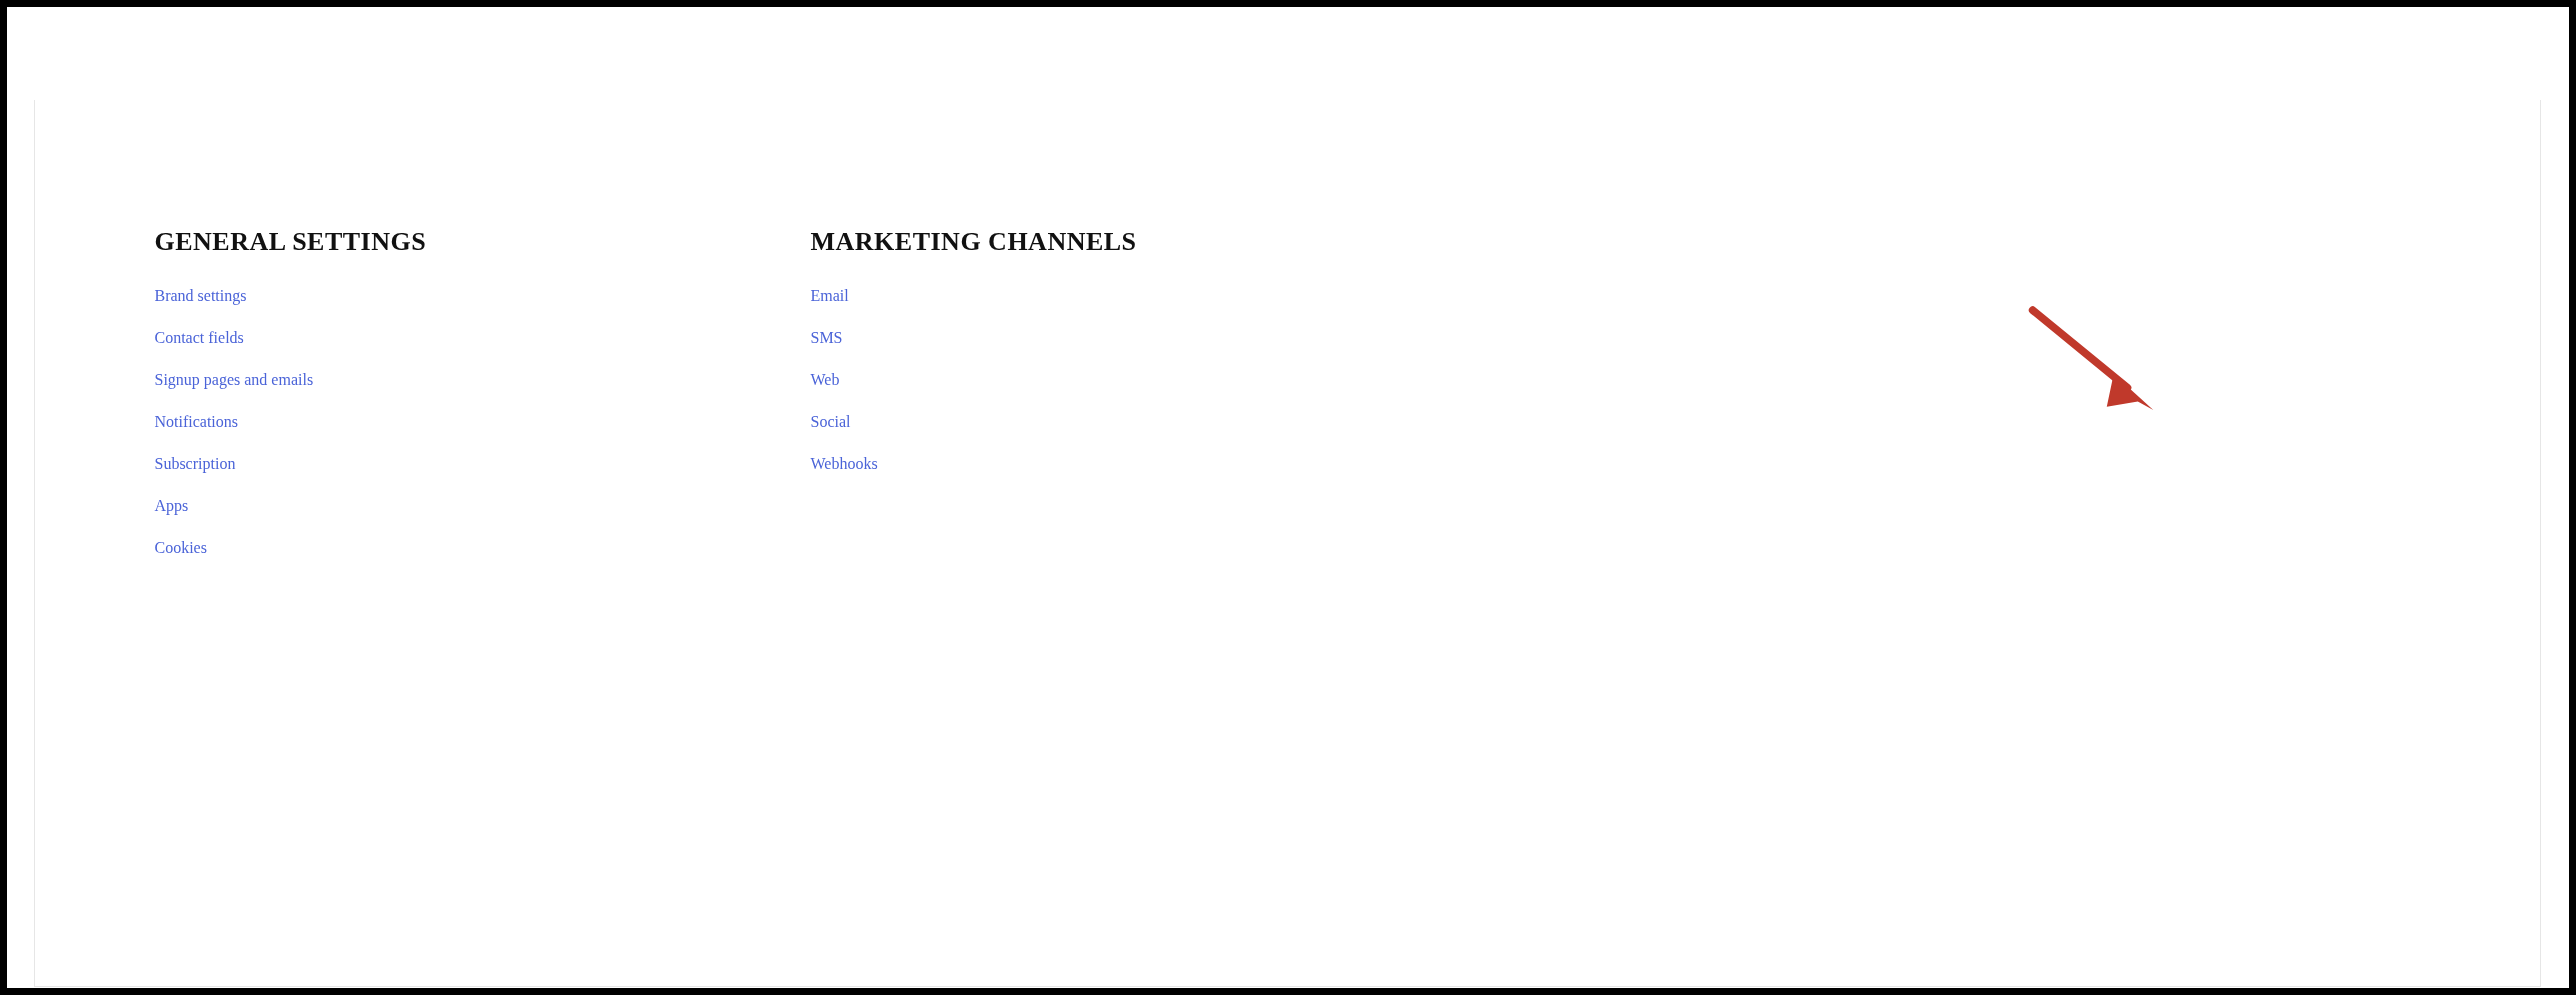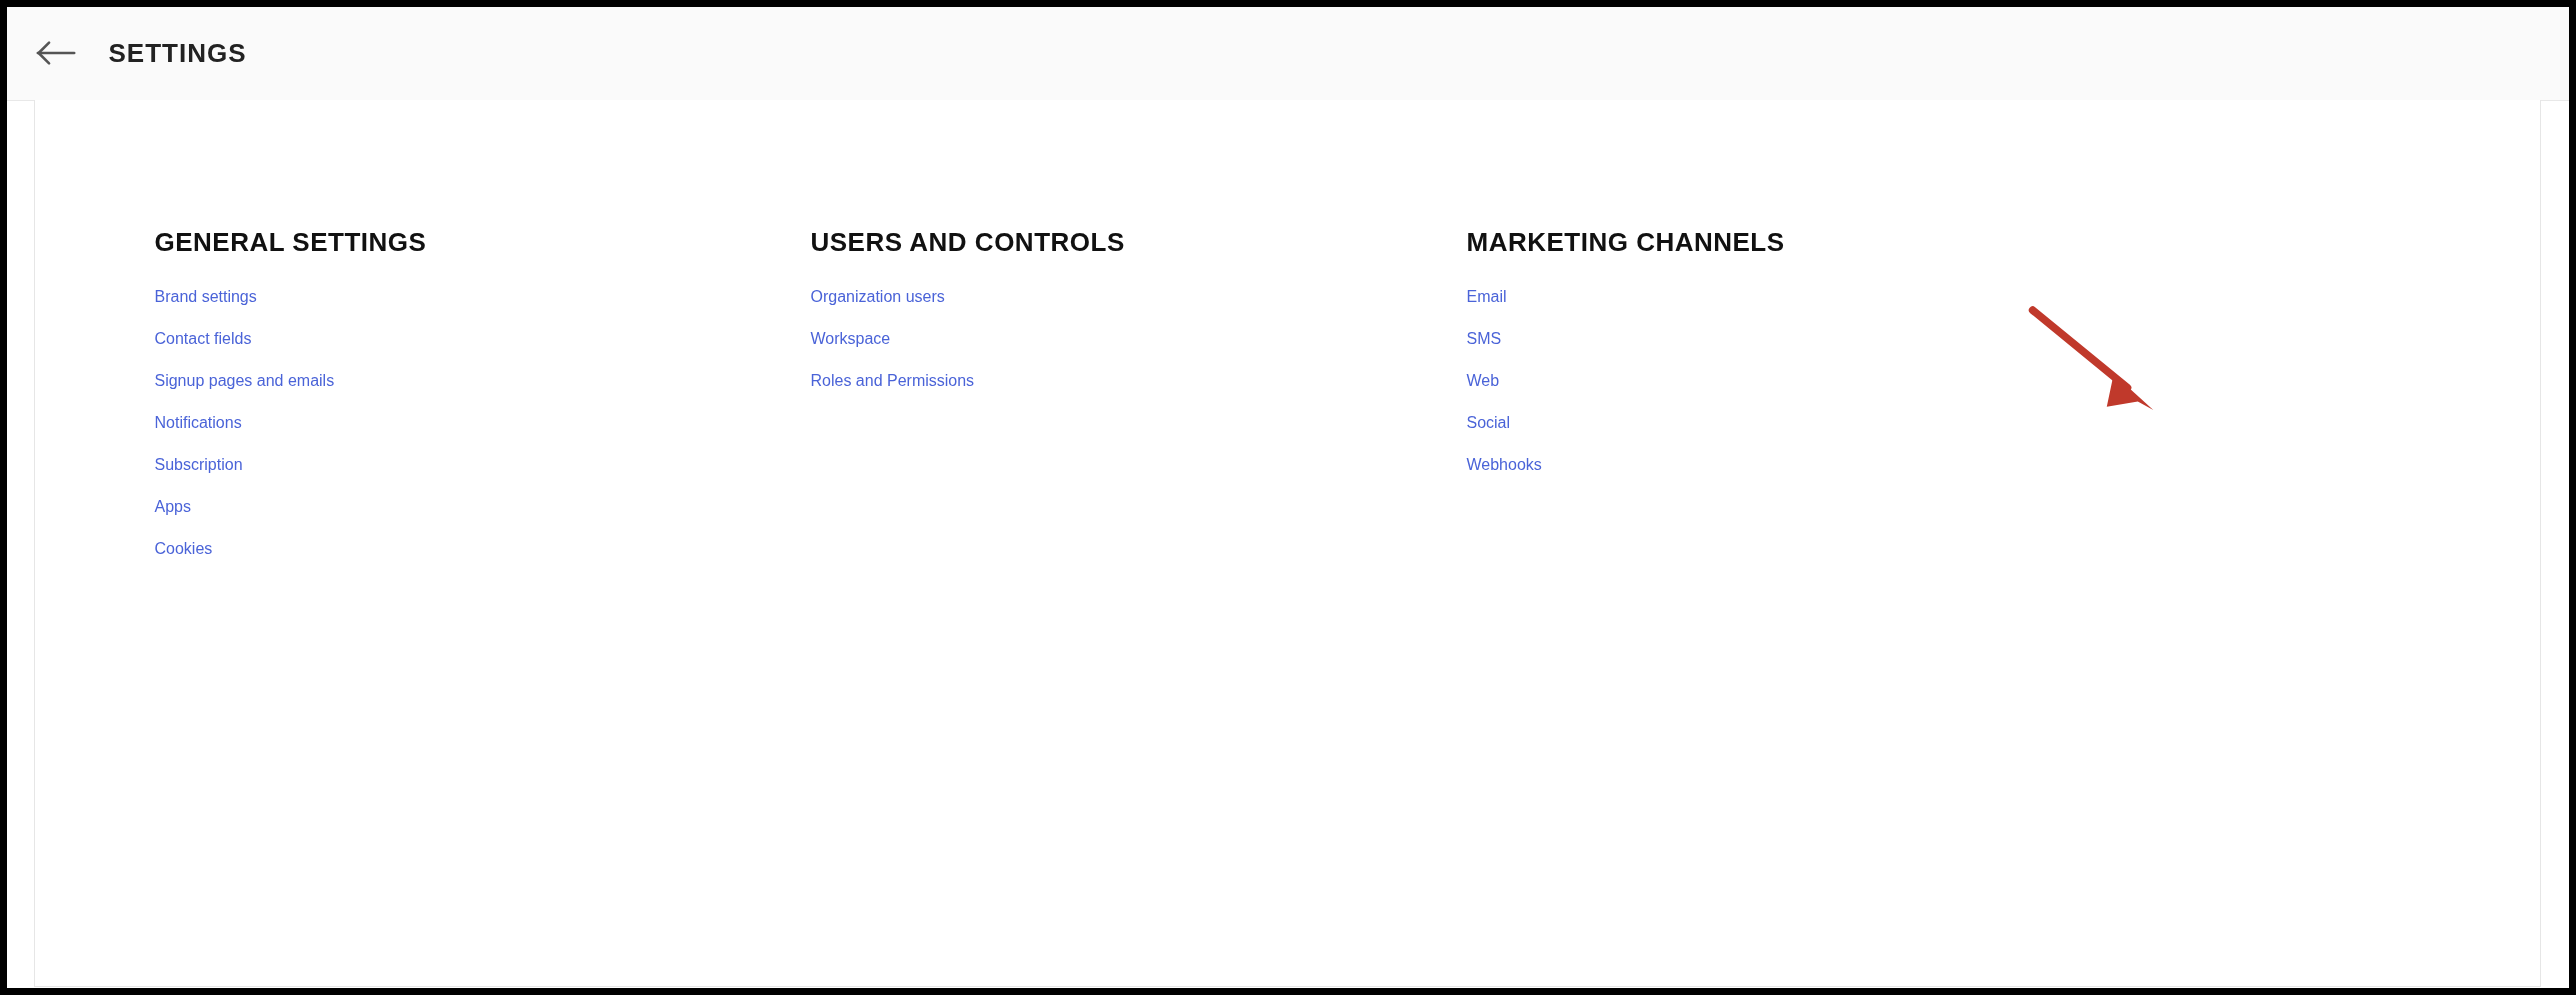--- a/index.html
+++ b/index.html
@@ -67,20 +67,21 @@
     border-bottom: 1.7px solid #e6e6e6;
     box-sizing: border-box;
   }
 
   .columns {
     position: absolute;
     left: 119px;
     top: 127px;
     width: 2325px;
     display: flex;
+    font-family: Liberation Serif, serif;
   }
   .col {
     width: 656px;
     flex: 0 0 656px;
   }
   .col.col-1 { flex: 0 0 656px; }
   .col.col-2 { flex: 0 0 656px; }
   .col.col-3 { flex: 0 0 656px; }
   .col.col-4 { flex: 0 0 auto; }
 
@@ -115,53 +116,38 @@
     width: 138px;
     height: 112px;
     pointer-events: none;
   }
 </style>
 </head>
 <body>
 
 <div class="app-frame">
 
-  <div class="header">
-    <div class="back-arrow">
-      <svg width="40" height="26" viewBox="0 0 46 30" fill="none" xmlns="http://www.w3.org/2000/svg">
-        <path d="M2 15 H44" stroke="#555555" stroke-width="3" stroke-linecap="round"></path>
-        <path d="M15 3 L3 15 L15 27" stroke="#555555" stroke-width="3" stroke-linecap="round" stroke-linejoin="round" fill="none"></path>
-      </svg>
-    </div>
-    <div class="header-title">SETTINGS</div>
-  </div>
 
   <div class="content-panel">
 
     <div class="columns">
 
       <div class="col col-1">
         <div class="group-title">GENERAL SETTINGS</div>
         <a class="link-item">Brand settings</a>
         <a class="link-item">Contact fields</a>
         <a class="link-item">Signup pages and emails</a>
         <a class="link-item">Notifications</a>
         <a class="link-item">Subscription</a>
 
         <a class="link-item">Apps</a>
         <a class="link-item">Cookies</a>
       </div>
 
 
-      <div class="col col-3">
-        <div class="group-title">USERS AND CONTROLS</div>
-        <a class="link-item">Organization users</a>
-        <a class="link-item">Workspace</a>
-        <a class="link-item">Roles and Permissions</a>
-      </div>
 
       <div class="col col-4">
         <div class="group-title">MARKETING CHANNELS</div>
         <a class="link-item">Email</a>
         <a class="link-item">SMS</a>
         <a class="link-item">Web</a>
         <a class="link-item">Social</a>
         <a class="link-item">Webhooks</a>
       </div>
 

